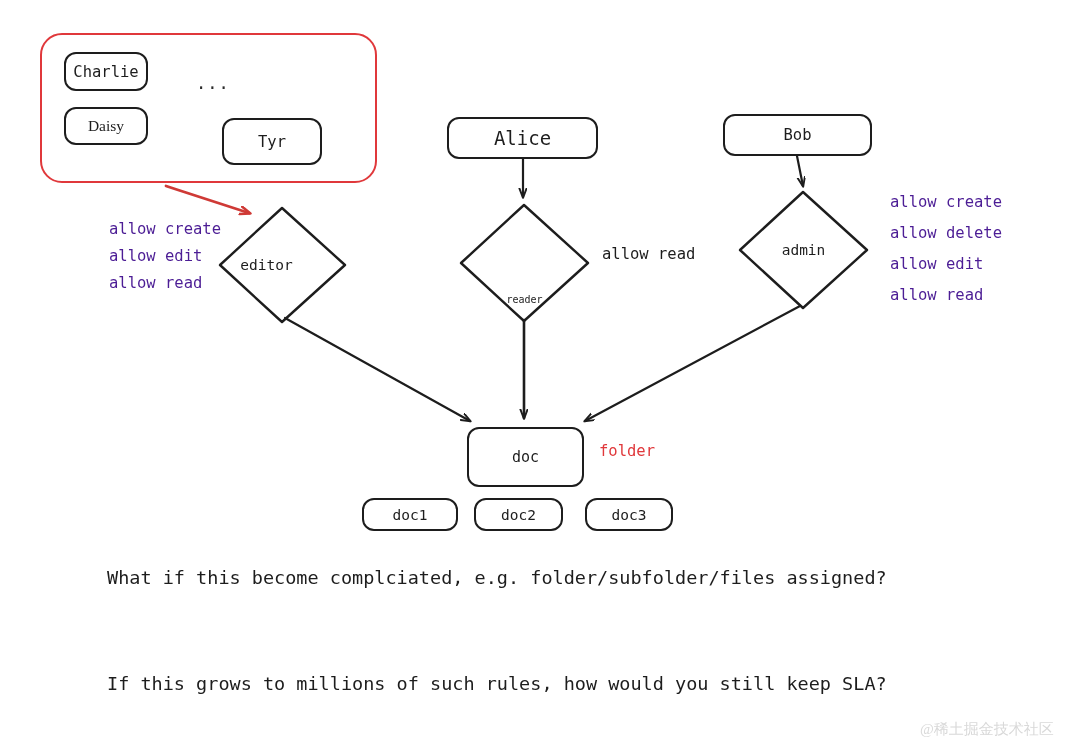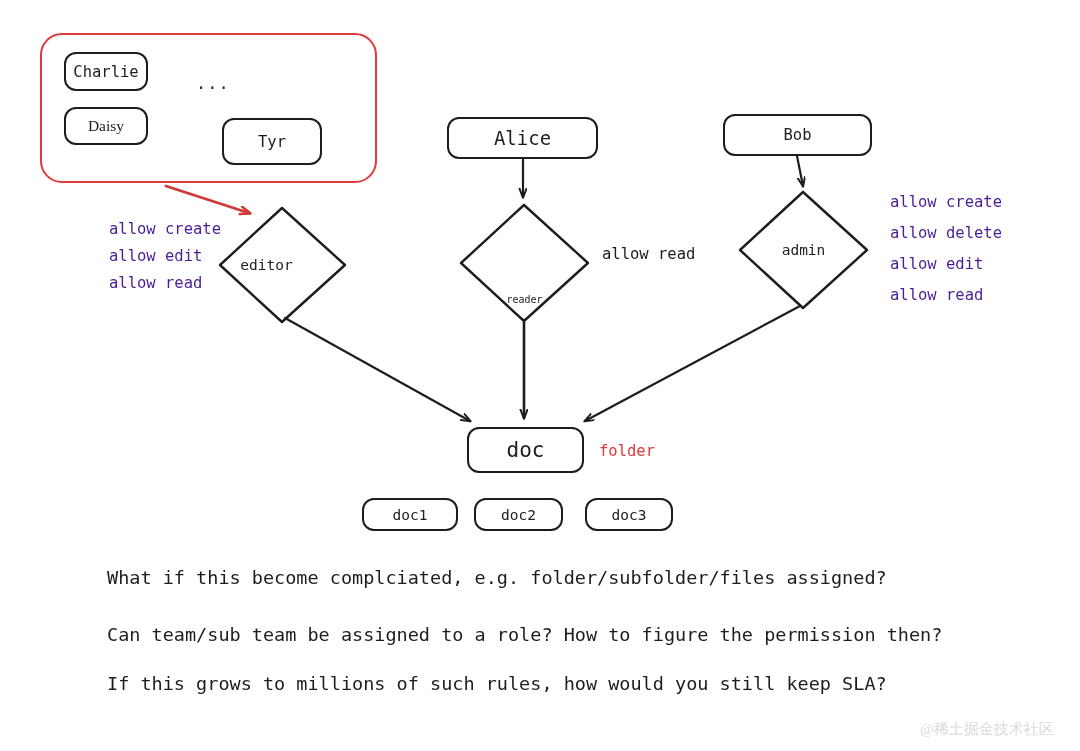--- a/index.html
+++ b/index.html
@@ -164,31 +164,30 @@
 
   <div class="perm-single" style="left:602px; top:245px;">allow read</div>
 
   <div class="perm-list" style="left:890px; top:187px; line-height:31px;">
     <div>allow create</div>
     <div>allow delete</div>
     <div>allow edit</div>
     <div>allow read</div>
   </div>
 
-  <div class="node" style="left:467px; top:427px; width:117px; height:46px; font-size:21px;">doc</div>
+  <div class="node" style="left:467px; top:427px; width:117px; height:60px; font-size:15px;">doc</div>
 
   <div class="annot-red" style="left:599px; top:442px;">folder</div>
 
   <div class="node" style="left:362px; top:498px; width:96px; height:33px; font-size:14.5px;">doc1</div>
 
   <div class="node" style="left:474px; top:498px; width:89px; height:33px; font-size:14.5px;">doc2</div>
 
   <div class="node" style="left:585px; top:498px; width:88px; height:33px; font-size:14.5px;">doc3</div>
 
   <div class="question" style="left:107px; top:567px;">What if this become complciated, e.g. folder/subfolder/files assigned?</div>
 
-  <div class="question" style="left:107px; top:624px;">Can team/sub team be assigned to a role? How to figure the permission then?</div>
 
   <div class="question" style="left:107px; top:673px;">If this grows to millions of such rules, how would you still keep SLA?</div>
 
   <div class="watermark" style="left:920px; top:720px;">@稀土掘金技术社区</div>
 
 </div>
 
 </body></html>

